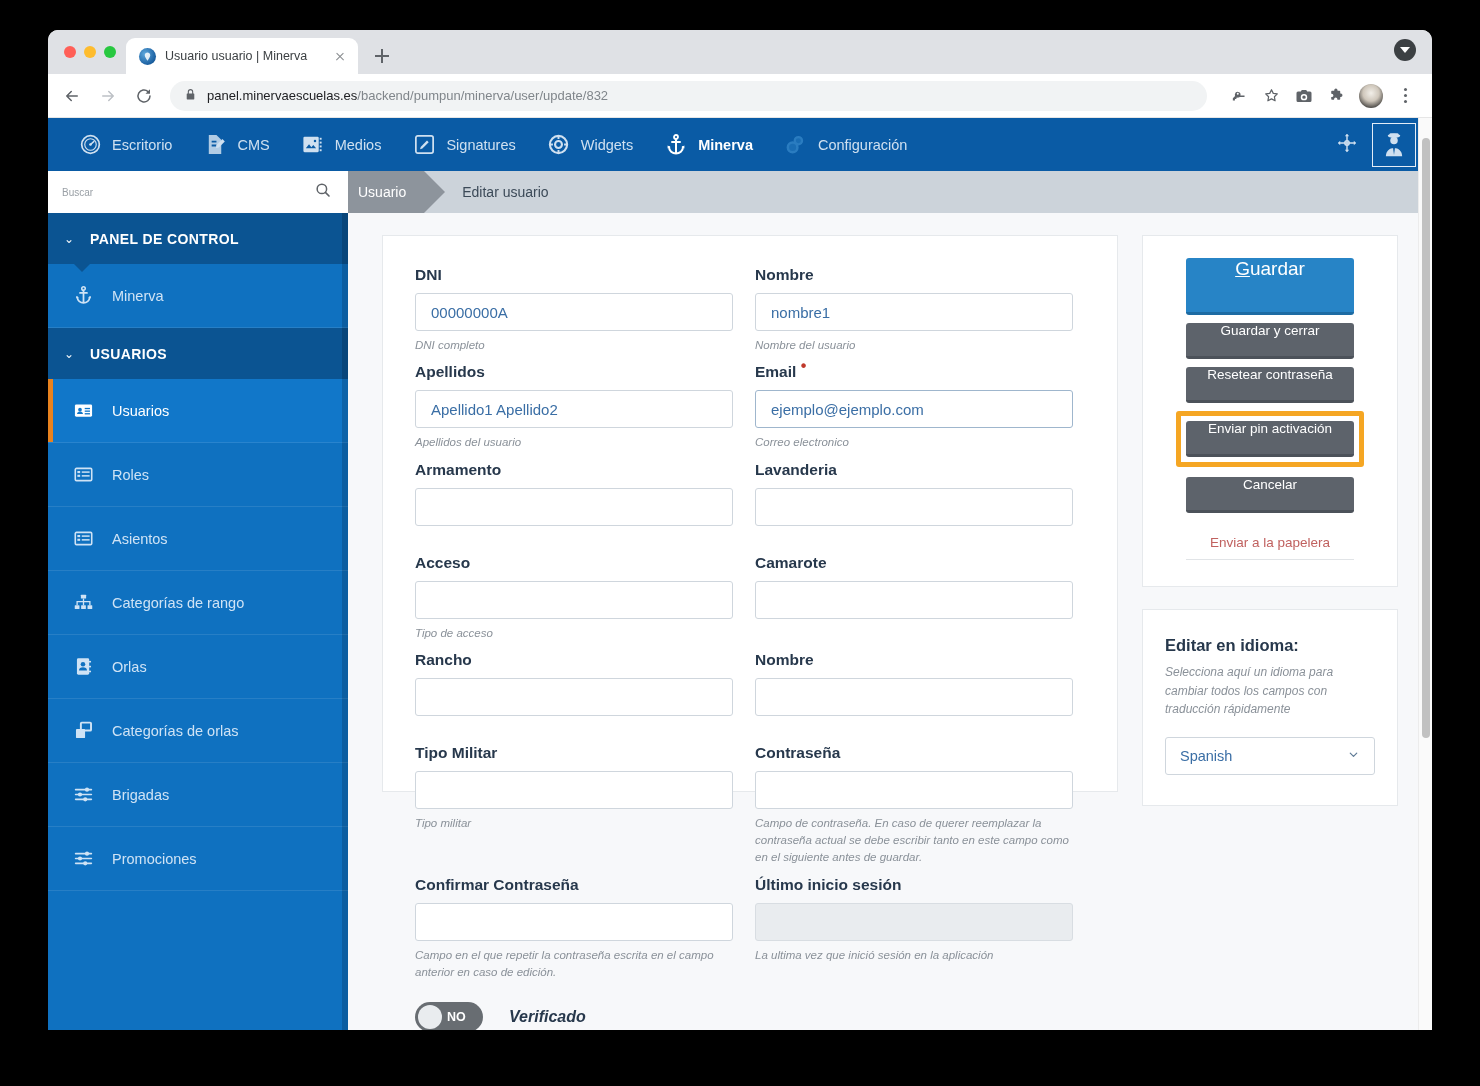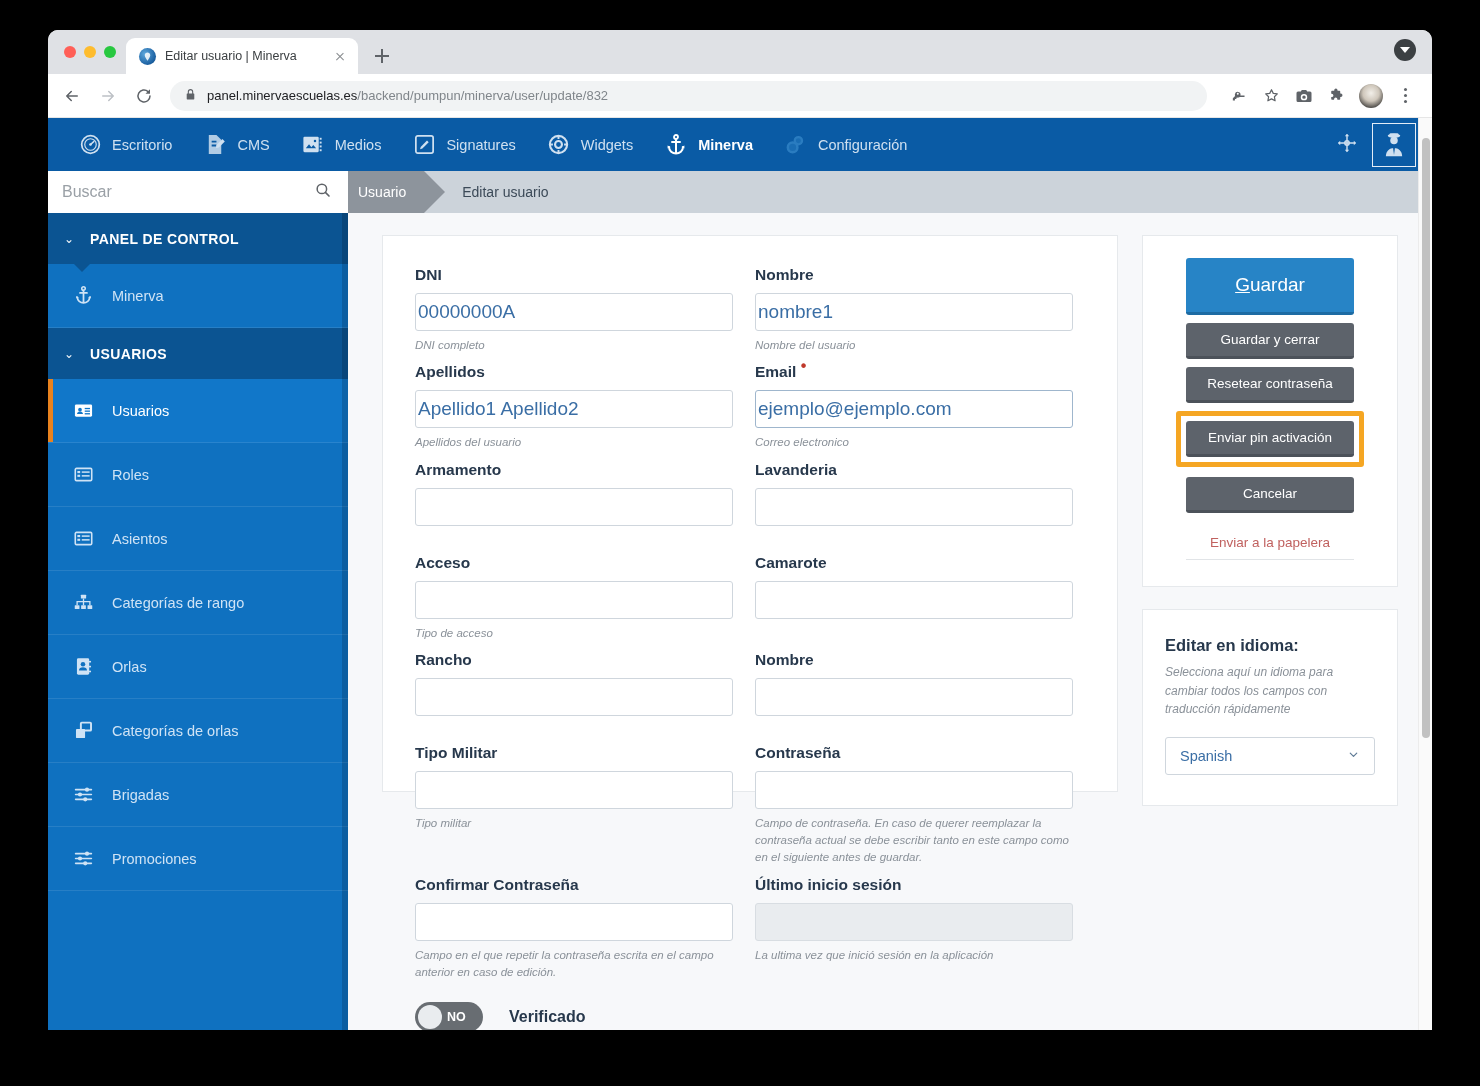--- a/index.html
+++ b/index.html
@@ -158,21 +158,21 @@
     width: 300px; flex: none; background: #0f71c0;
     display: flex; flex-direction: column;
     position: relative;
   }
   .searchbar {
     height: 42px; background: #fff;
     display: flex; align-items: center;
     padding: 0 16px 0 14px;
   }
   .searchbar input {
-    flex: 1; border: 0; outline: 0; font-size: 16px; color: #3c4043;
+    flex: 1; border: 0; outline: 0; font-size: 10px; color: #3c4043;
     font-family: "Liberation Sans", sans-serif; background: transparent;
   }
   .searchbar input::placeholder { color: #9aa0a6; }
   .search-ic { color: #5f6368; font-size: 17px; }
 
   .sb-section {
     background: #0b5492;
     height: 51px;
     display: flex; align-items: center; gap: 12px;
     padding-left: 16px;
@@ -237,22 +237,22 @@
 
   .field { margin-bottom: 9px; }
   .flabel {
     font-size: 15.5px; font-weight: bold; color: #27384c;
     margin-bottom: 9px; display: block;
   }
   .req { color: #c0392b; font-size: 16px; line-height: 0; vertical-align: super;}
   .finput {
     width: 100%; height: 38px;
     border: 1px solid #cfd6dd; border-radius: 3px;
-    padding: 0 2px;
-    font-size: 19px; color: #3a6ea5;
+    padding: 0 15px;
+    font-size: 15px; color: #3a6ea5;
     font-family: "Liberation Sans", sans-serif;
     background: #fff; outline: none;
   }
   .finput.readonly { background: #e9ecef; border-color: #d8dde2; }
   .finput.focused { border-color: #9fb6cd; }
   .fhelp {
     font-size: 11.5px; color: #8a9199; font-style: italic;
     margin-top: 6px; line-height: 1.5;
   }
   .fspacer { height: 19px; }
@@ -262,34 +262,34 @@
     width: 68px; height: 30px; border-radius: 15px; background: #686d72;
     display: flex; align-items: center; position: relative;
   }
   .toggle .knob {
     width: 24px; height: 24px; border-radius: 50%; background: #e9ecef;
     position: absolute; left: 3px;
   }
   .toggle .tg-label {
     position: absolute; left: 32px; color: #fff; font-size: 12.5px; font-weight: bold;
   }
-  .toggle-text { font-size: 16px; font-weight: bold; color: #27384c; }
+  .toggle-text { font-size: 16px; font-weight: bold; color: #27384c; font-style: italic; }
 
   
   .rail { width: 256px; flex: none; display: flex; flex-direction: column; gap: 22px; }
   .rail-card {
     background: #fff; border: 1px solid #e6e9ec;
     padding: 22px 20px 26px 20px;
     display: flex; flex-direction: column; align-items: center;
   }
   .btn {
     width: 168px; height: 36px; border: 0; border-radius: 3px;
     font-family: "Liberation Sans", sans-serif;
     font-size: 13.5px; color: #fff;
-    display: flex; align-items: center; justify-content: center;
+    display: flex; justify-content: center;
     margin-bottom: 8px;
   }
   .btn-primary {
     background: #2784c6; height: 57px; font-size: 19px;
     border-bottom: 3px solid #1d6ba3;
   }
   .btn-primary u { text-decoration: underline; }
   .btn-grey { background: #5d636b; border-bottom: 3px solid #4c525a; }
   .btn-highlighted { position: relative; z-index: 2; }
   .btn-highlight-box {
@@ -333,21 +333,21 @@
       <span class="dot yellow"></span>
       <span class="dot green"></span>
     </div>
 
     <div class="tab">
       <span class="tab-favicon">
         <svg width="11" height="11" viewBox="0 0 24 24">
             <path fill="#ffffff" d="M12 3c-3 0-6 2-6 6 0 4 3 7 6 12 3-5 6-8 6-12 0-4-3-6-6-6z" opacity=".85"></path>
           </svg>
       </span>
-      <span class="tab-title">Editar usuario | Minerva</span>
+      <span class="tab-title">Usuario usuario | Minerva</span>
       <span class="tab-close"></span>
     </div>
 
     <div class="newtab"></div>
 
     <div class="tabstrip-right">
       <div class="circle-chevron">
           <i></i>
         </div>
     </div>

